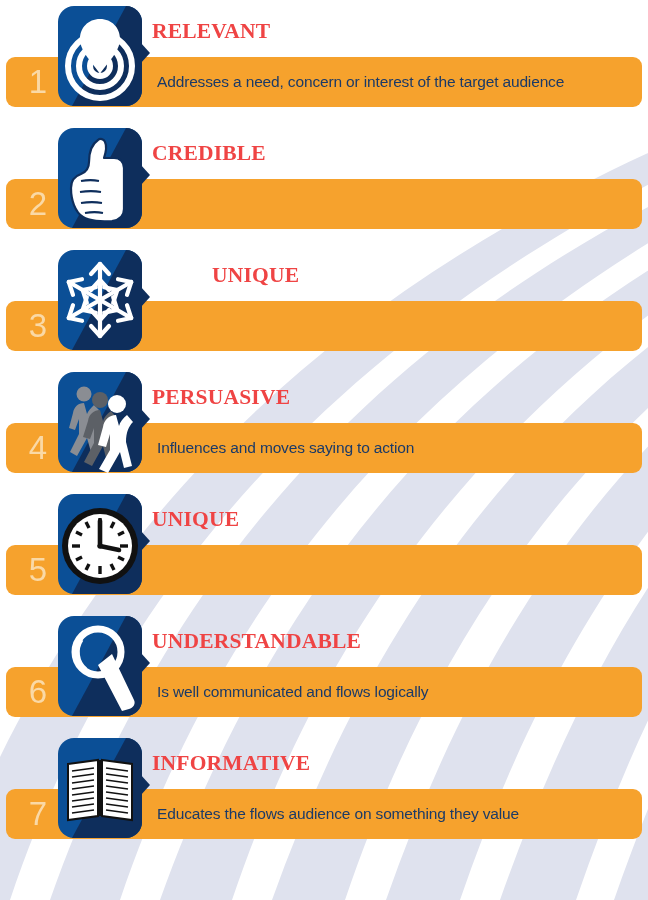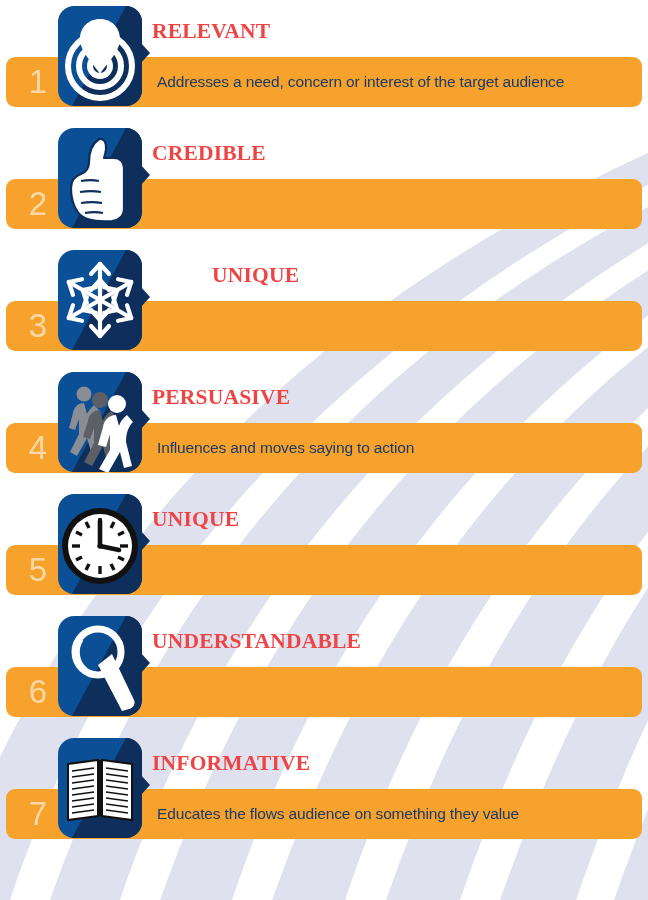--- a/index.html
+++ b/index.html
@@ -275,20 +275,21 @@
         </g>
         <circle cx="46" cy="56" r="2.6" fill="#111111"></circle>
       </svg>
     </div>
   </div>
 
   <div class="row" style="top:610px;">
     <div class="bar"></div>
     <div class="bar-num">6</div>
     <div class="heading">UNDERSTANDABLE</div>
+    <div class="desc">Is well communicated and flows logically</div>
     <div class="badge">
       <svg width="96" height="108" viewBox="0 0 96 108">
         <path d="M86 40 L96 51 L86 62 Z" fill="#0E2E5C"></path>
         <rect x="4" y="4" width="84" height="100" rx="16" fill="#0B4F96"></rect>
         <path d="M72 4 H72 A16 16 0 0 1 88 20 V88 A16 16 0 0 1 72 104 H18 Z" fill="#0E2E5C"></path>
         <path d="M44 53 L58 42 L80 88 C82 92 79 96 75 97 L68 99 Z" fill="#ffffff"></path>
         <circle cx="44" cy="40" r="23" fill="none" stroke="#ffffff" stroke-width="7"></circle>
         <path d="M28 28 A22 22 0 0 0 32 57" fill="none" stroke="#ffffff" stroke-width="3"></path>
       </svg>
     </div>

